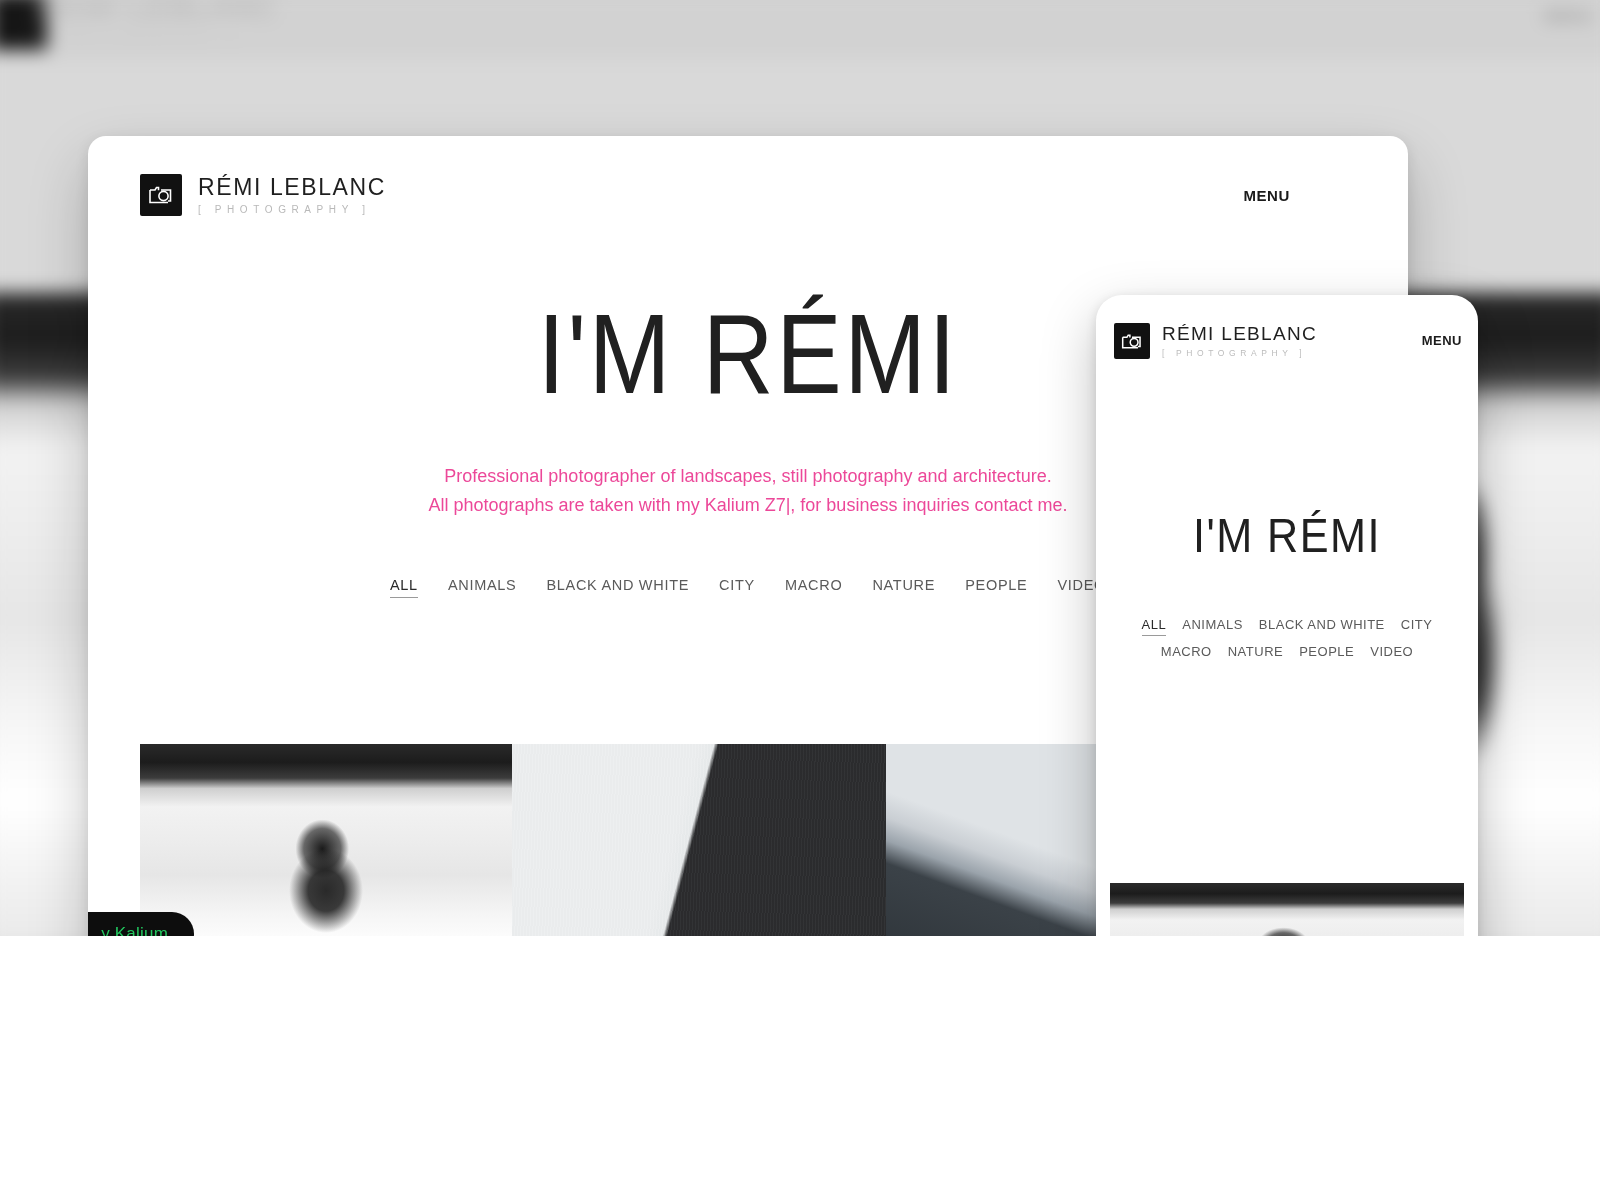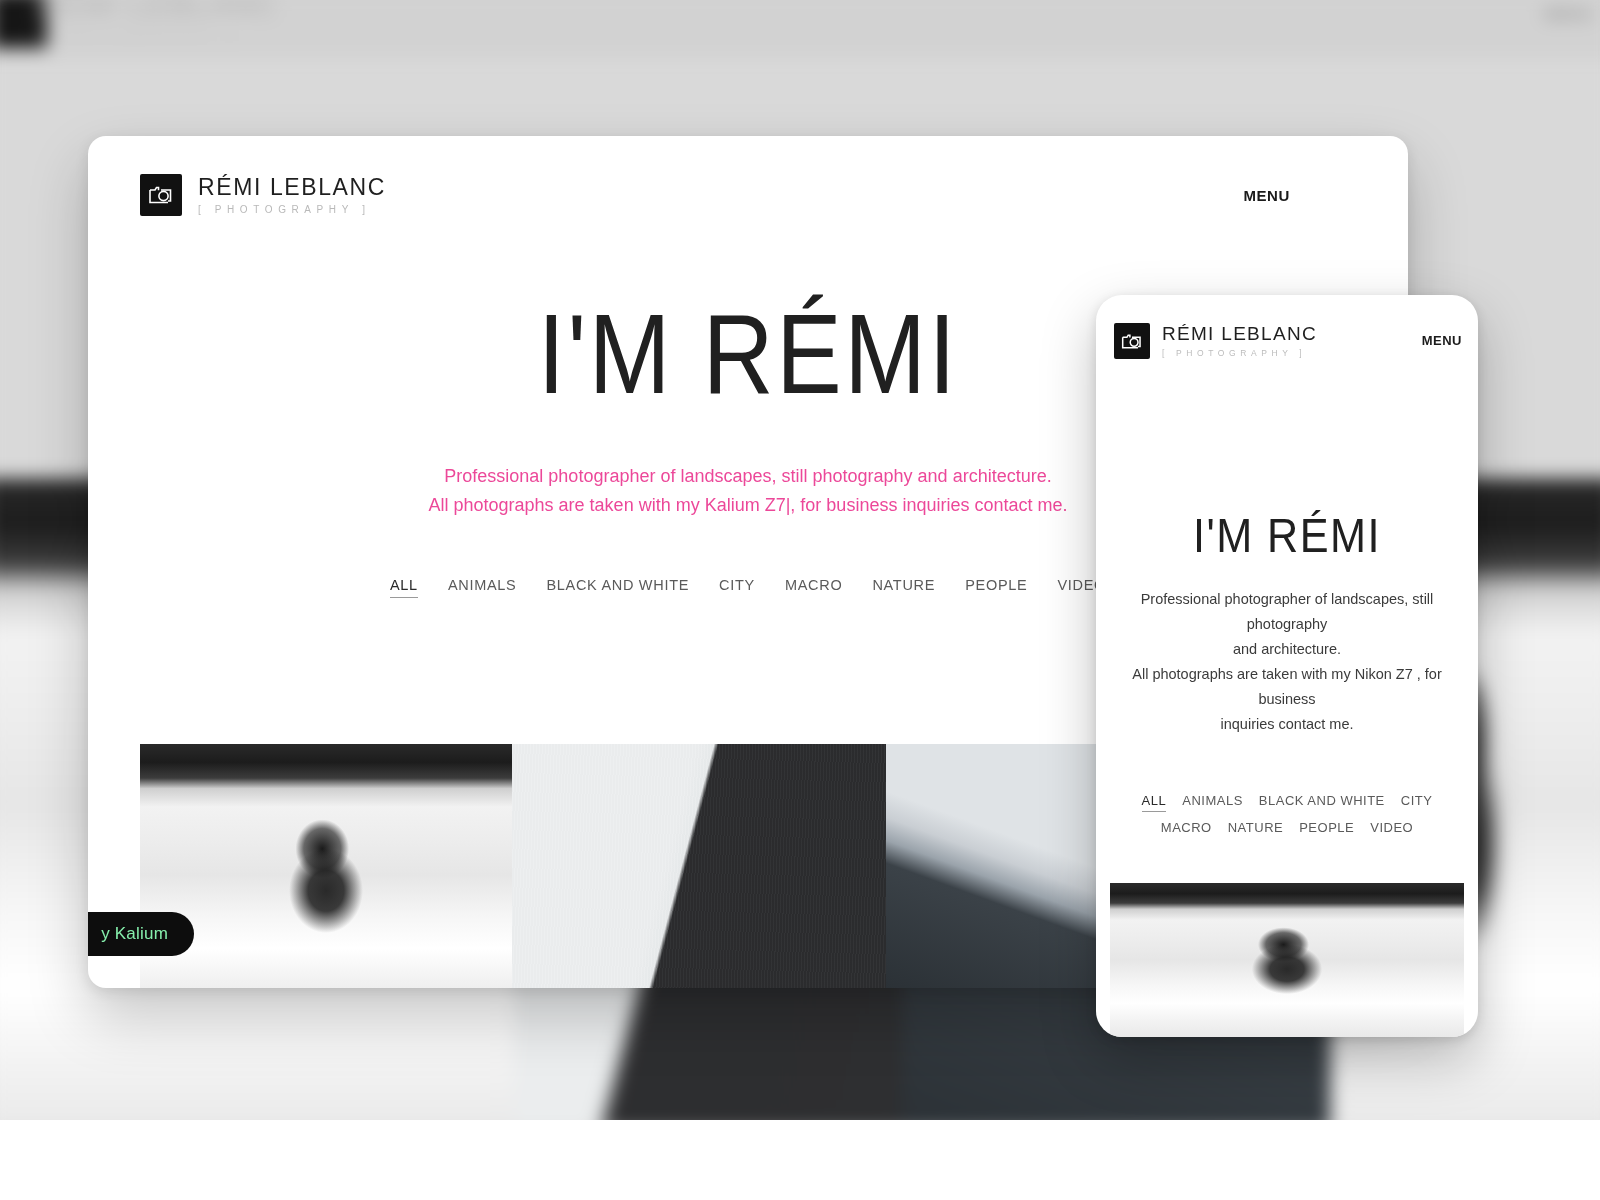--- a/index.html
+++ b/index.html
@@ -5,21 +5,21 @@
   * { box-sizing: border-box; margin: 0; padding: 0; }
   html, body {
     width: 1600px; height: 1200px;
     overflow: hidden;
     font-family: "Liberation Sans", sans-serif;
   }
 
   
   .stage {
     position: relative;
-    width: 1600px; height: 1120px;
+    width: 1600px; height: 936px;
     background: #cfcfcf;
     overflow: hidden;
   }
 
   
   .bg-layer {
     position: absolute; inset: 0;
     filter: blur(9px);
     transform: scale(1.02);
   }
@@ -161,21 +161,21 @@
   .g1 .fill { position: absolute; left: 0; top: 262px; width: 100%; bottom: 0;
               background: linear-gradient(180deg,#fbfbfb 0%,#f4f5f6 70%,#eceeef 100%); }
   .g2 { width: 374px; }
   .g3 { width: 232px; }
   .g4 { flex: 1 1 auto; background: linear-gradient(180deg,#e6eaee 0%,#d6dce1 100%); }
 
   
   .kalium {
     position: absolute; left: -22px; bottom: 32px;
     height: 44px; min-width: 128px;
-    background: #0d0d0d; color: #86efac;
+    background: #0d0d0d; color: #22c55e;
     border-radius: 26px;
     display: flex; align-items: center; justify-content: flex-end;
     padding: 0 26px 0 20px;
     font-size: 17px; letter-spacing: 0.2px;
     z-index: 7;
   }
 
   
   .mobile {
     position: absolute;
@@ -307,26 +307,20 @@
       </div>
       <div class="m-brand-text">
         <div class="m-brand-name">RÉMI LEBLANC</div>
         <div class="m-brand-sub">[ PHOTOGRAPHY ]</div>
       </div>
       <div class="m-menu">MENU</div>
     </div>
 
     <div class="m-hero">
       <div class="m-title">I'M RÉMI</div>
-      <div class="m-lines">
-        <span class="ln">Professional photographer of landscapes, still photography</span>
-        <span class="ln">and architecture.</span>
-        <span class="ln">All photographs are taken with my Nikon Z7 , for business</span>
-        <span class="ln">inquiries contact me.</span>
-      </div>
 
       <div class="m-filters">
         <div class="m-filter active">ALL</div>
         <div class="m-filter">ANIMALS</div>
         <div class="m-filter">BLACK AND WHITE</div>
         <div class="m-filter">CITY</div>
         <div class="m-filter">MACRO</div>
         <div class="m-filter">NATURE</div>
         <div class="m-filter">PEOPLE</div>
         <div class="m-filter">VIDEO</div>

